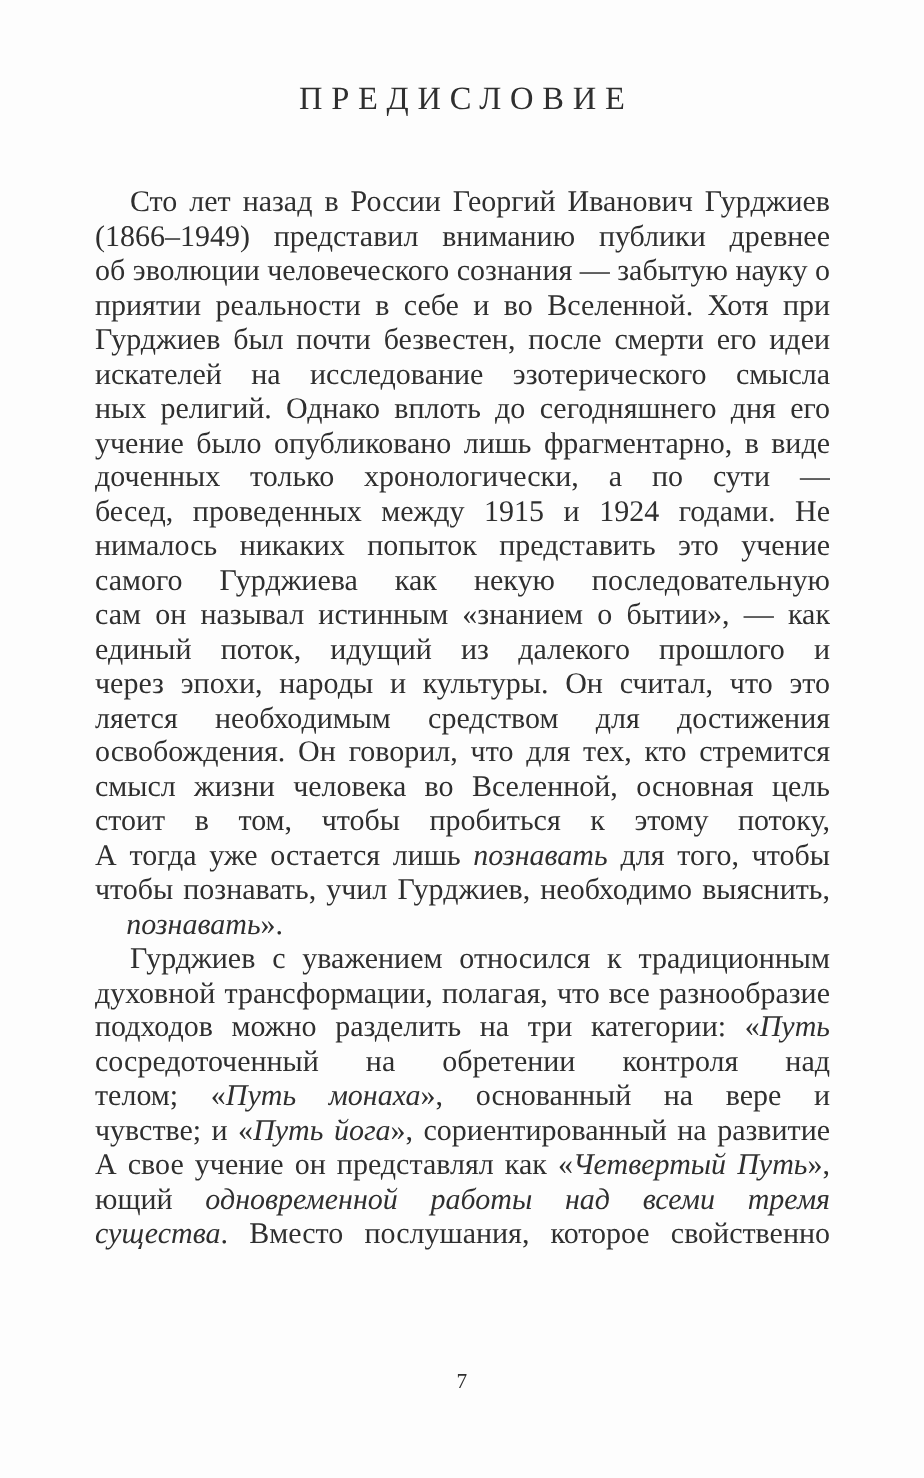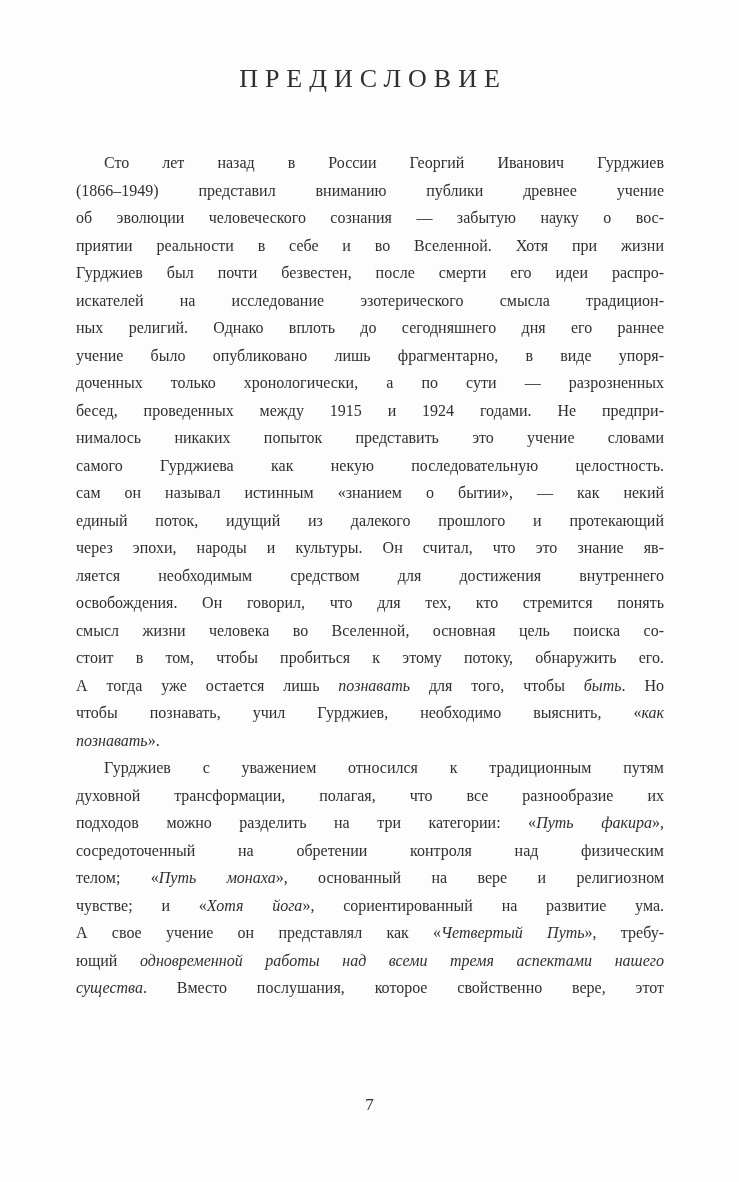--- a/index.html
+++ b/index.html
@@ -29,37 +29,38 @@
     font-weight: normal;
     letter-spacing: 7px;
     margin: 0;
     text-indent: 7px; 
   }
   .text-block {
     position: absolute;
     top: 149px;
     left: 76px;
     width: 588px;
-    font-size: 16px;
+    font-size: 24px;
   }
   .paragraph {
     margin: 0;
   }
   .line {
     line-height: 27.5px;
     max-height: 27.5px;
     overflow: hidden;
     text-align: justify;
     text-align-last: justify;
   }
   .line.indent {
     text-indent: 28px;
   }
   .line.flush-last {
     text-align-last: left;
+    margin-left: 25px;
   }
   .line em {
   }
   .page-number {
     position: absolute;
     top: 1095px;
     left: 0;
     right: 0;
     text-align: center;
     font-size: 17px;
@@ -97,21 +98,21 @@
         <div class="line"><span>А тогда уже остается лишь </span><em>познавать</em><span> для того, чтобы </span><em>быть</em><span>. Но</span></div>
         <div class="line"><span>чтобы познавать, учил Гурджиев, необходимо выяснить, «</span><em>как</em></div>
         <div class="line flush-last"><em>познавать</em><span>».</span></div>
       </div>
       <div class="paragraph">
         <div class="line indent"><span>Гурджиев с уважением относился к традиционным путям</span></div>
         <div class="line"><span>духовной трансформации, полагая, что все разнообразие их</span></div>
         <div class="line"><span>подходов можно разделить на три категории: «</span><em>Путь факира</em><span>»,</span></div>
         <div class="line"><span>сосредоточенный на обретении контроля над физическим</span></div>
         <div class="line"><span>телом; «</span><em>Путь монаха</em><span>», основанный на вере и религиозном</span></div>
-        <div class="line"><span>чувстве; и «</span><em>Хотя йога</em><span>», сориентированный на развитие ума.</span></div>
+        <div class="line"><span>чувстве; и «</span><em>Путь йога</em><span>», сориентированный на развитие ума.</span></div>
         <div class="line"><span>А свое учение он представлял как «</span><em>Четвертый Путь</em><span>», требу-</span></div>
         <div class="line"><span>ющий </span><em>одновременной работы над всеми тремя аспектами нашего</em></div>
         <div class="line"><em>существа</em><span>. Вместо послушания, которое свойственно вере, этот</span></div>
       </div>
     </div>
 
   <div class="page-number">7</div>
 </div>
 
 </body></html>

